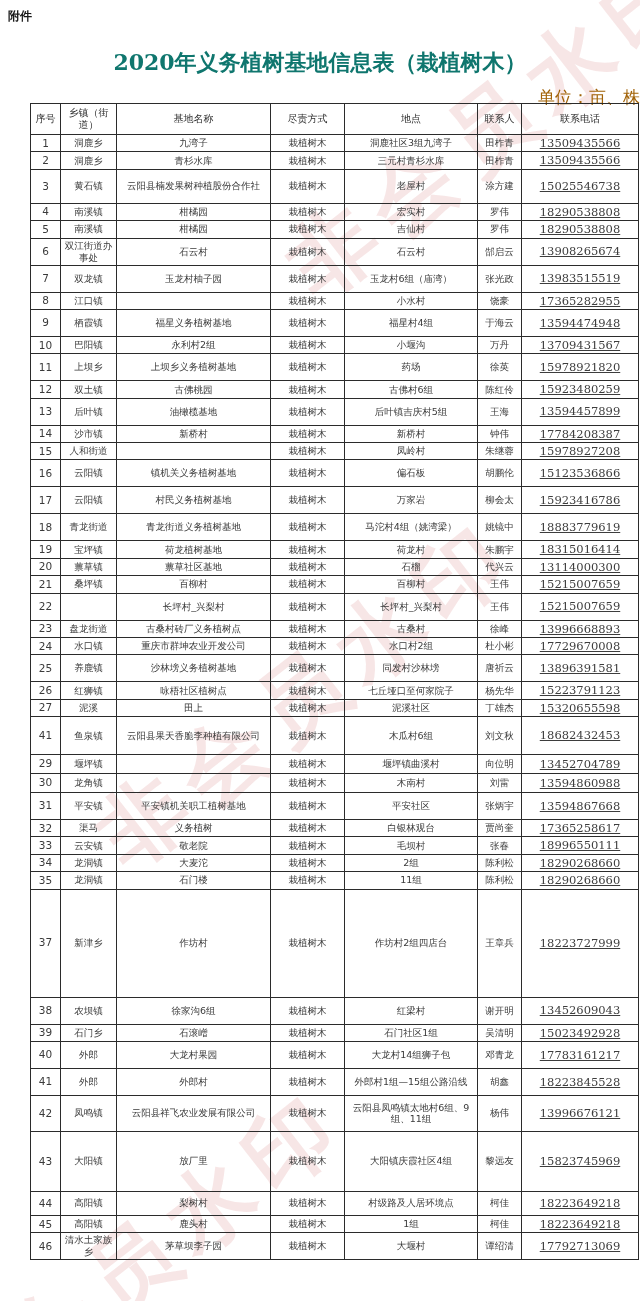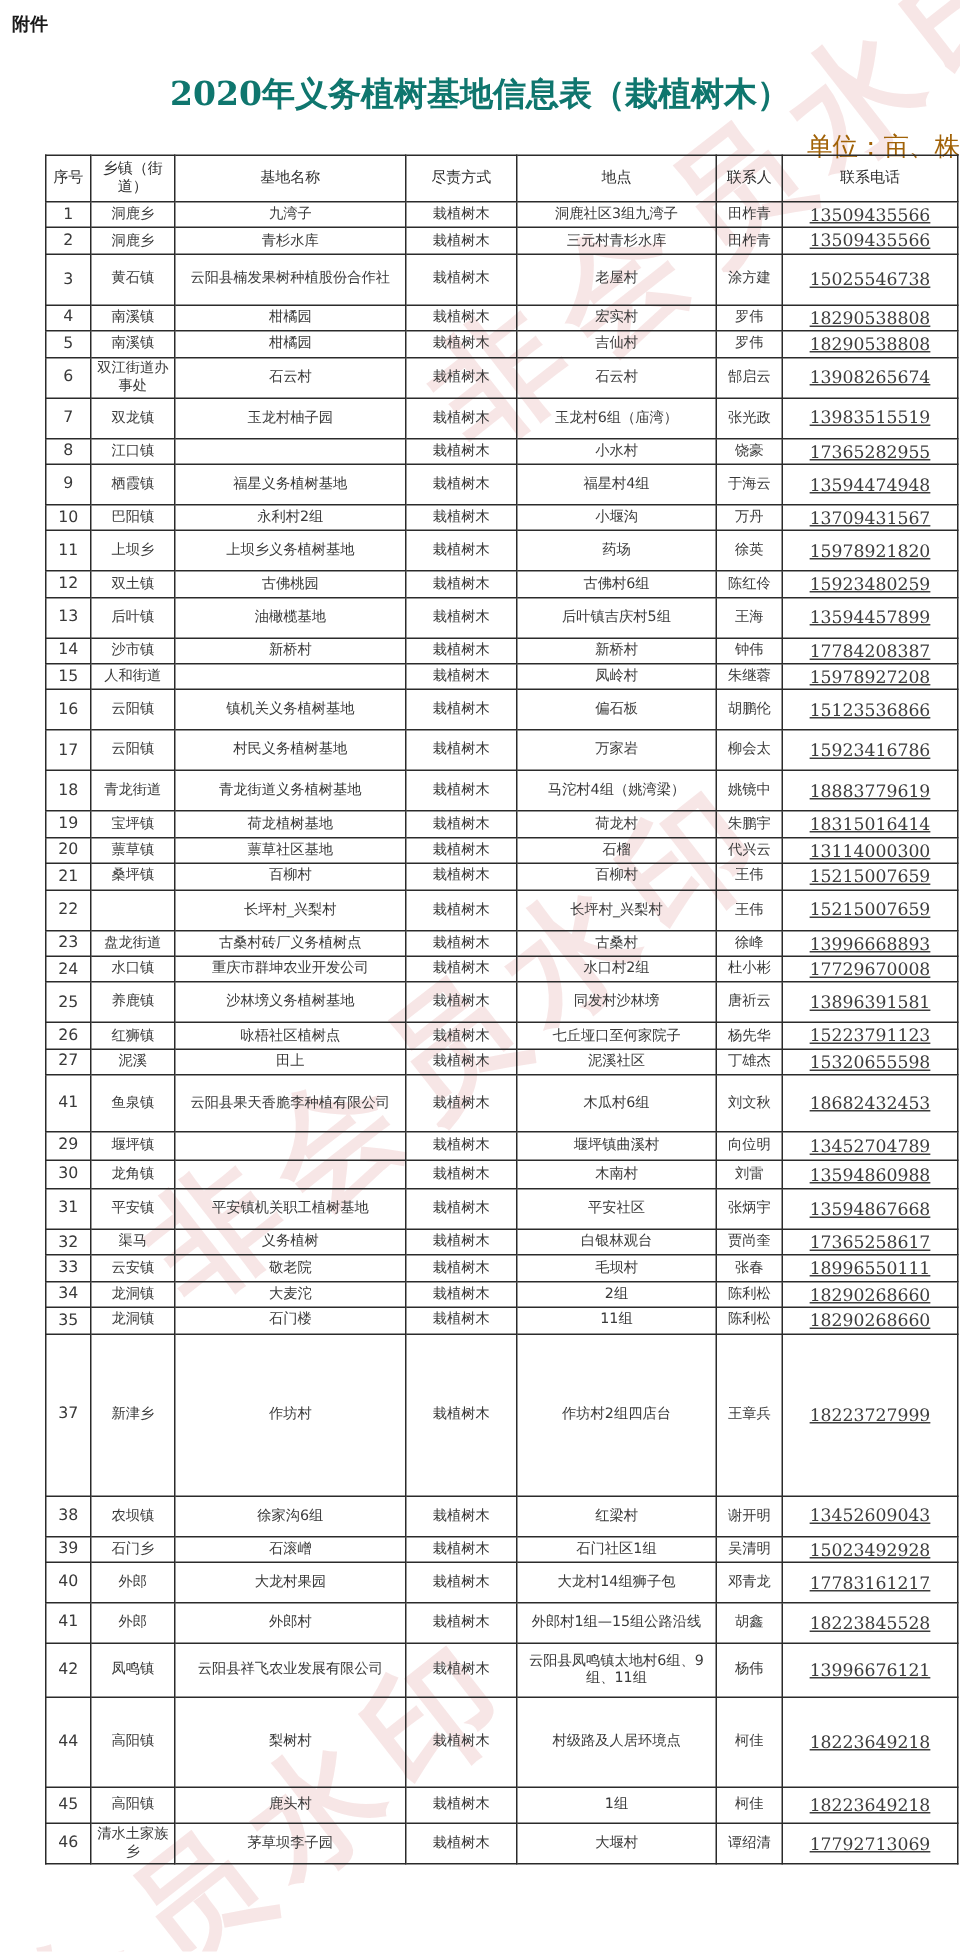--- a/index.html
+++ b/index.html
@@ -493,20 +493,29 @@
           <tr>
             <td class="c-no">42</td>
             <td class="c-town">凤鸣镇</td>
             <td class="c-base">云阳县祥飞农业发展有限公司</td>
             <td class="c-method">栽植树木</td>
             <td class="c-place">云阳县凤鸣镇太地村6组、9组、11组</td>
             <td class="c-contact">杨伟</td>
             <td class="c-phone">13996676121</td>
           </tr>
           <tr>
+            <td class="c-no">43</td>
+            <td class="c-town">大阳镇</td>
+            <td class="c-base">放厂里</td>
+            <td class="c-method">栽植树木</td>
+            <td class="c-place">大阳镇庆霞社区4组</td>
+            <td class="c-contact">黎远友</td>
+            <td class="c-phone">15823745969</td>
+          </tr>
+          <tr>
             <td class="c-no">44</td>
             <td class="c-town">高阳镇</td>
             <td class="c-base">梨树村</td>
             <td class="c-method">栽植树木</td>
             <td class="c-place">村级路及人居环境点</td>
             <td class="c-contact">柯佳</td>
             <td class="c-phone">18223649218</td>
           </tr>
           <tr>
             <td class="c-no">45</td>

